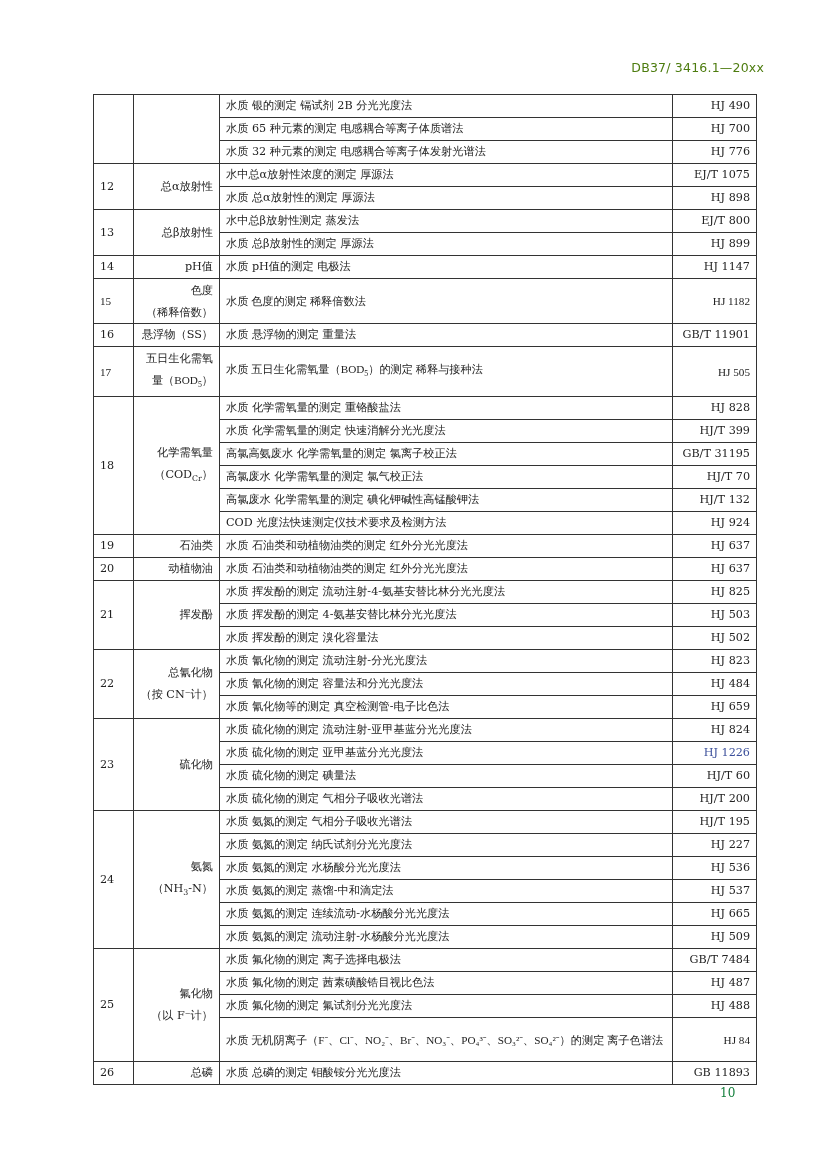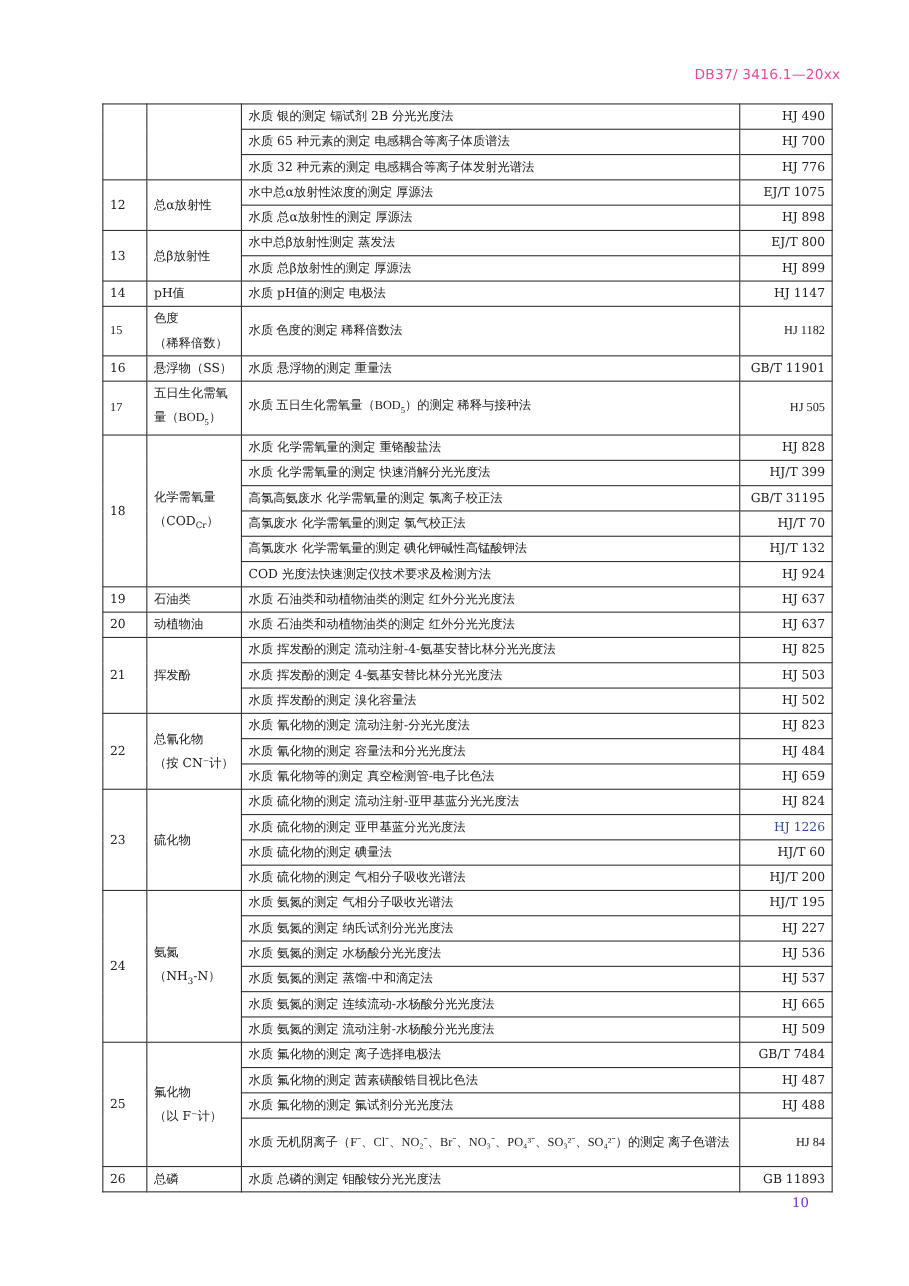--- a/index.html
+++ b/index.html
@@ -1,31 +1,31 @@
 <!DOCTYPE html>
 <html><head>
 <meta charset="utf-8">
 <style>
   html, body { margin: 0; padding: 0; background: #ffffff; }
   body { width: 826px; height: 1169px; position: relative; overflow: hidden;
          font-family: "DejaVu Serif", "Liberation Serif", serif; color: #222; }
   .doc-code { position: absolute; top: 60px; right: 62px; font-family: "DejaVu Sans", "Liberation Sans", sans-serif;
-              font-size: 12.5px; letter-spacing: 0.2px; color: #ec4899; }
+              font-size: 12.5px; letter-spacing: 0.2px; color: #4d7c0f; }
   table.std { position: absolute; left: 93px; top: 94px; width: 663px; border-collapse: collapse;
               table-layout: fixed; font-size: 11.2px; padding-left: 28px; }
   table.std td { border: 1.3px solid #333; padding: 0 6px; height: 21px; line-height: 22px; vertical-align: middle;
                  overflow: hidden; white-space: nowrap; }
   table.std td.wrap { white-space: normal; line-height: 22px; }
   td.num { }
-  td.item { text-align: left; line-height: 22px !important; white-space: normal !important; }
+  td.item { text-align: right; line-height: 22px !important; white-space: normal !important; }
   td.method { text-align: left; }
   td.code { text-align: right; }
   td.code.link { color: #3a4e9a; }
   tr.h2 td { height: 43px; font-family: Liberation Serif, serif; }
-  .page-num { position: absolute; top: 1086px; left: 720px; font-size: 12px; color: #6d28d9; }
+  .page-num { position: absolute; top: 1086px; left: 720px; font-size: 12px; color: #15803d; }
   sub, sup { font-size: 70%; }
 </style>
 </head>
 <body>
 
 <div class="doc-code">DB37/ 3416.1—20xx</div>
 
 <table class="std">
   <colgroup>
     <col style="width:40px">

